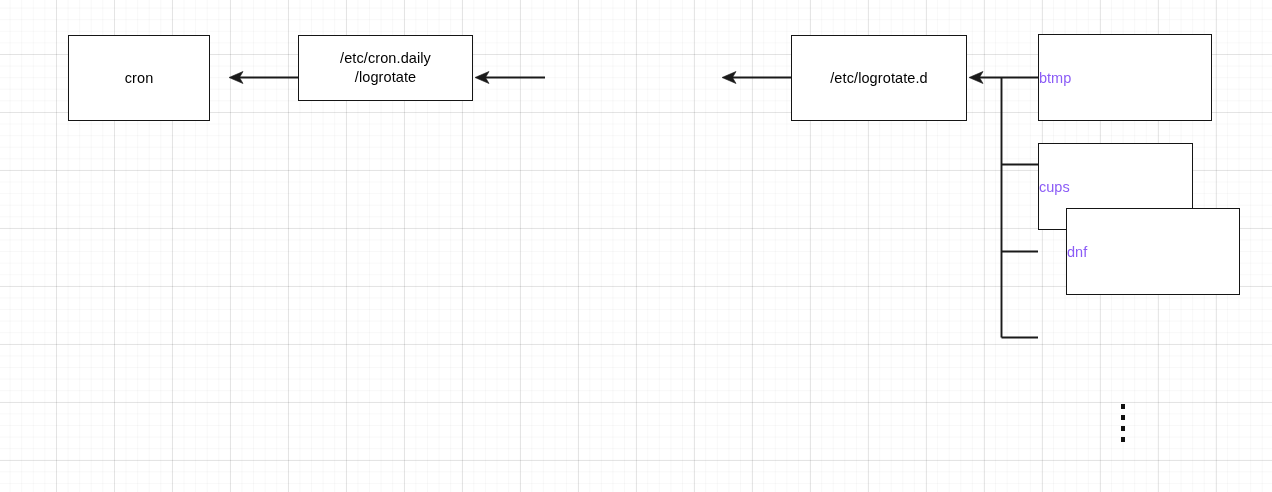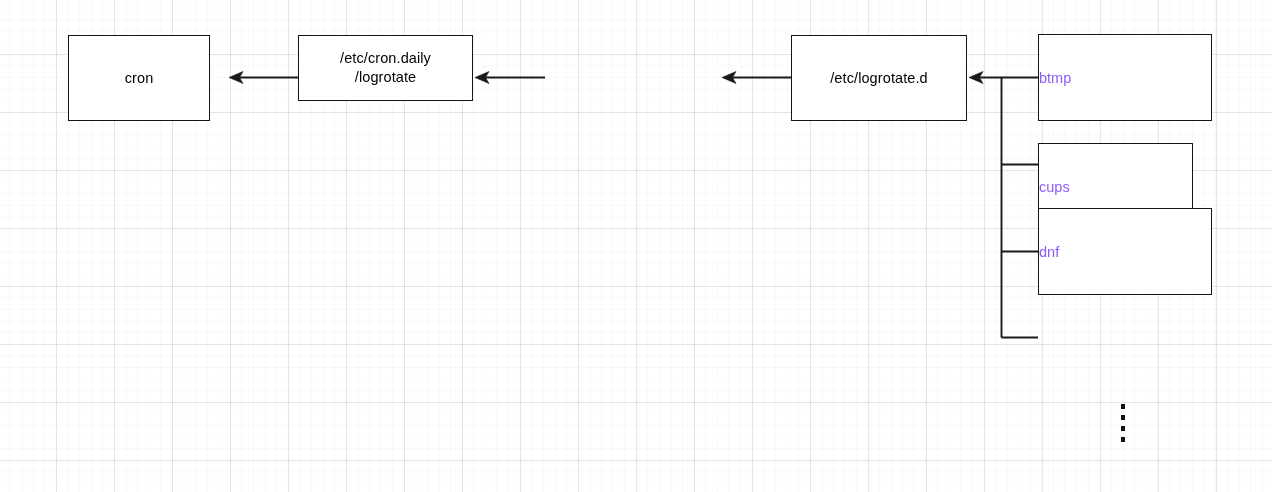--- a/index.html
+++ b/index.html
@@ -122,21 +122,21 @@
   </div>
 
   <div class="stack-cell" style="left:1038px; top:34px; width:174px; height:87px;">
     <span>btmp</span>
   </div>
 
   <div class="stack-cell" style="left:1038px; top:121px; width:155px; height:87px;margin-top:22px;">
     <span>cups</span>
   </div>
 
-  <div class="stack-cell" style="left:1038px; top:208px; width:174px; height:87px;">
+  <div class="stack-cell" style="left:1066px; top:208px; width:174px; height:87px;">
     <span>dnf</span>
   </div>
 
 
   <div>
     <div class="ellipsis-dot" style="left:1121px; top:404px;"></div>
     <div class="ellipsis-dot" style="left:1121px; top:415px;"></div>
     <div class="ellipsis-dot" style="left:1121px; top:426px;"></div>
     <div class="ellipsis-dot" style="left:1121px; top:437px;"></div>
   </div>

